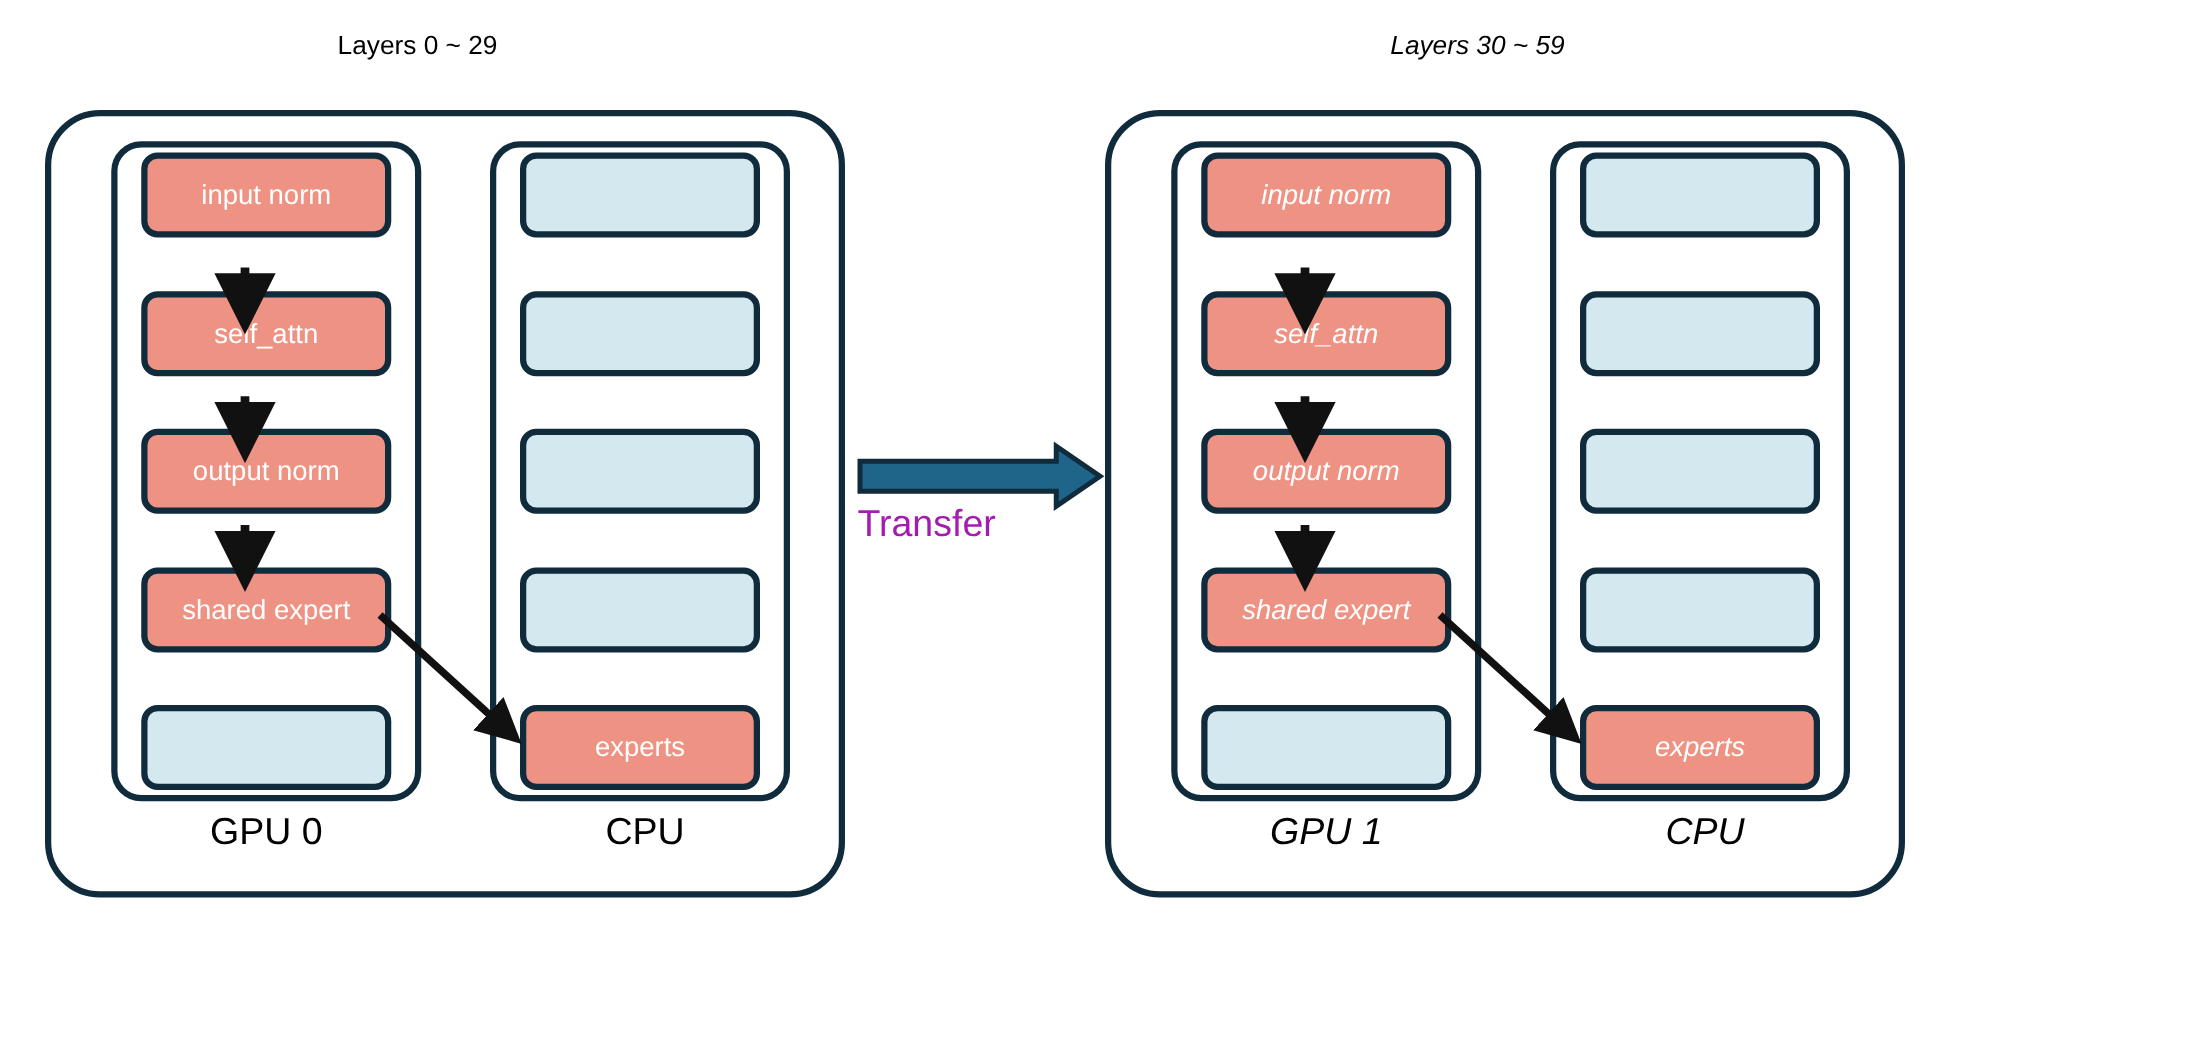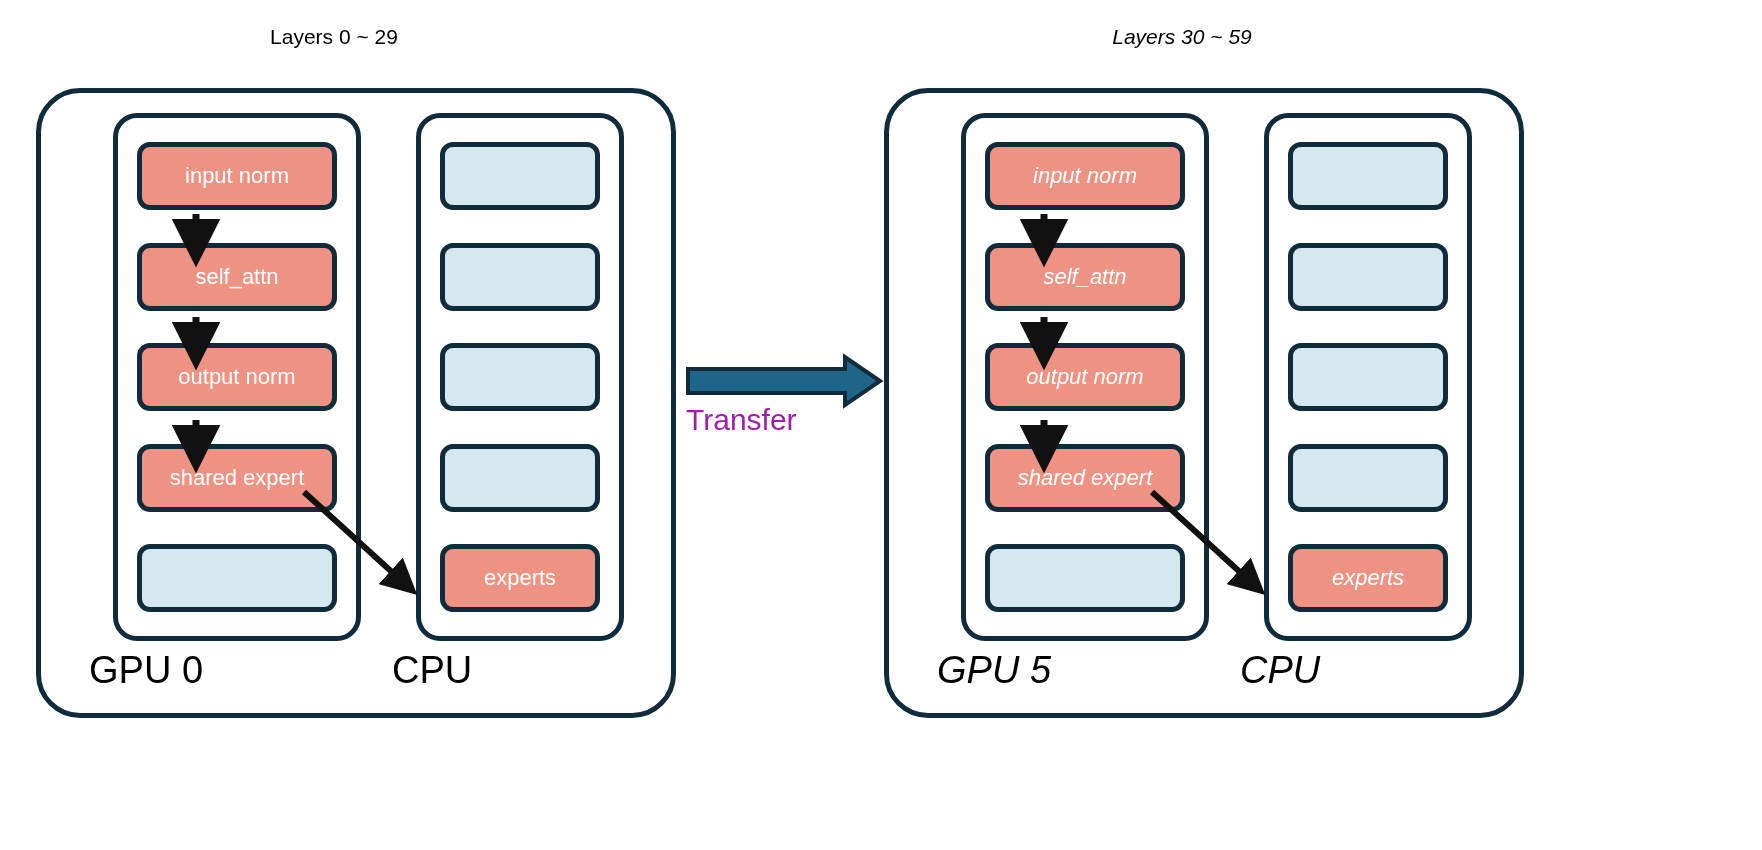--- a/index.html
+++ b/index.html
@@ -60,31 +60,31 @@
     position: absolute;
     top: 25px;
     height: 528px;
     border: 5px solid #102B3C;
     border-radius: 24px;
     background: #ffffff;
     box-sizing: border-box;
     display: flex;
     flex-direction: column;
     justify-content: space-between;
-    padding: 24px 19px;
-    margin-left: 24px;
+    padding: 4px 19px;
   }
   .col.gpu { left: 53px;  width: 248px; }
-  .col.cpu { left: 356px; width: 208px; }
+  .col.cpu { left: 356px; width: 240px; }
 
   .col-label {
     position: absolute;
     top: 563px;
-    font-size: 38px;
+    font-size: 30px;
     line-height: 1;
+    text-align: center;
     color: #000000;
     white-space: nowrap;
   }
   .col-label.gpu { left: 53px;  width: 248px; }
   .col-label.cpu { left: 356px; width: 248px; }
 
   
   .block {
     height: 68px;
     border: 5px solid #102B3C;
@@ -152,21 +152,21 @@
     <div class="group-title">Layers 30 ~ 59</div>
     <div class="group-shell"></div>
 
     <div class="col gpu">
       <div class="block red">input norm</div>
       <div class="block red">self_attn</div>
       <div class="block red">output norm</div>
       <div class="block red">shared expert</div>
       <div class="block blue"></div>
     </div>
-    <div class="col-label gpu">GPU 5</div>
+    <div class="col-label gpu">GPU 1</div>
 
     <div class="col cpu">
       <div class="block blue"></div>
       <div class="block blue"></div>
       <div class="block blue"></div>
       <div class="block blue"></div>
       <div class="block red">experts</div>
     </div>
     <div class="col-label cpu">CPU</div>
   </div>

